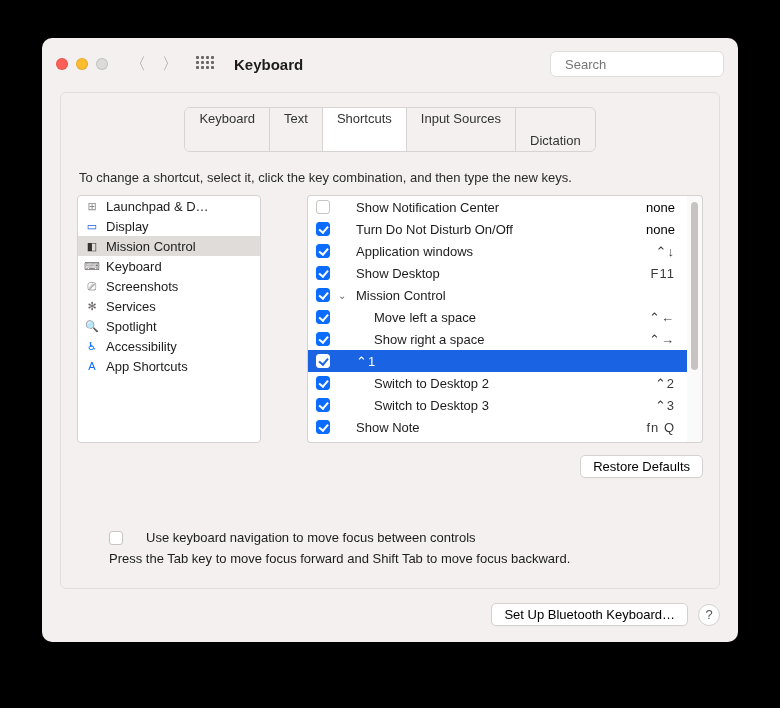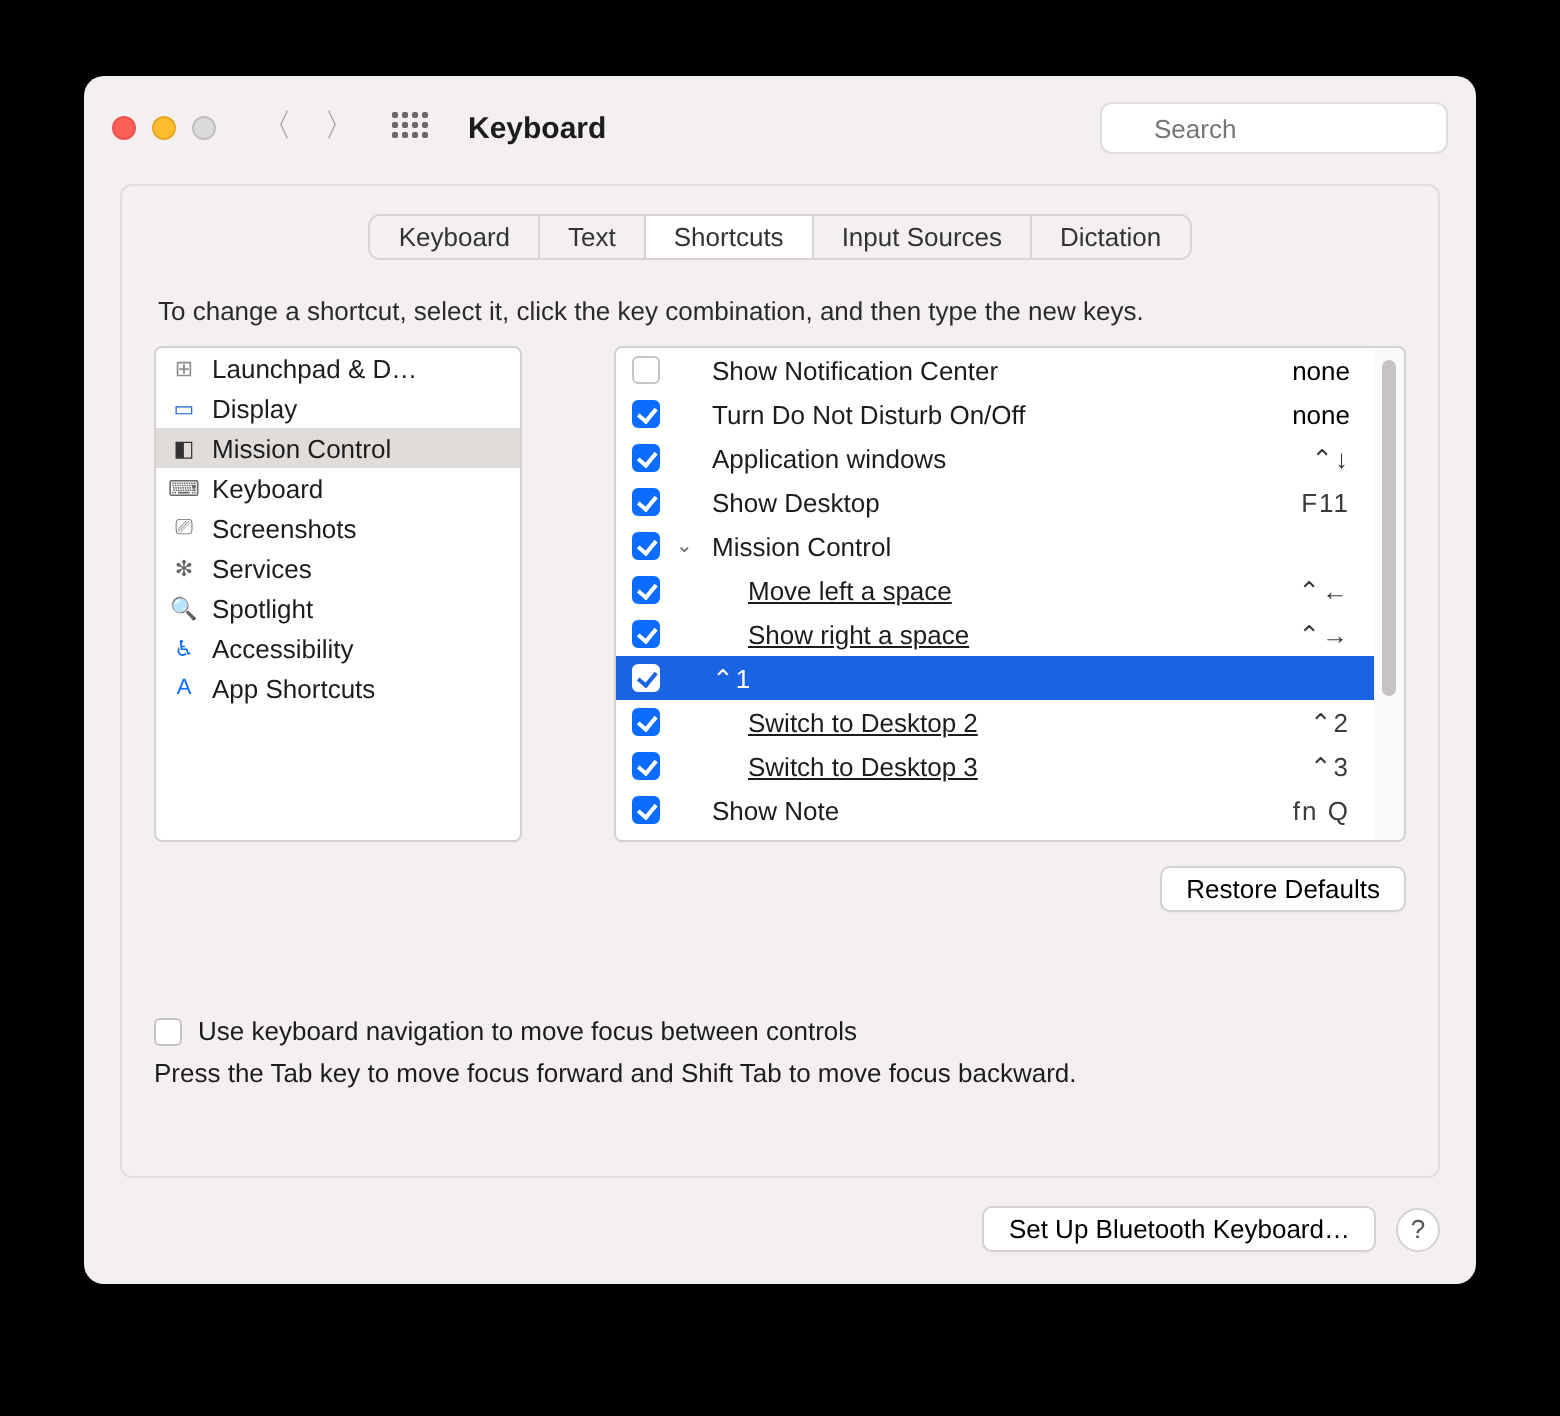--- a/index.html
+++ b/index.html
@@ -47,21 +47,21 @@
       width:16px; height:16px;
       display:grid; grid-template-columns:repeat(4,3px); grid-template-rows:repeat(3,3px); gap:2px;
       margin: 0 6px;
     }
     .grid-icon span{ background:#686666; border-radius:1px;}
     .title { font-weight:600; font-size:15px; margin-left:4px;}
     .spacer{ flex:1; }
     .search {
       display:flex; align-items:center; gap:6px;
       background:#fff; border:1px solid #ddd; border-radius:6px;
-      height:26px; width:174px; padding:0 20px; color:#9b9797;
+      height:26px; width:174px; padding:0 8px; color:#9b9797;
     }
     .search svg{ width:13px; height:13px; fill:#9b9797;}
     .search input{
       border:0; outline:0; background:transparent; flex:1; font-size:13px; color:#333;
     }
 
     .panel {
       margin: 2px 18px 14px;
       background:#f4f0f0;
       border:1px solid #e3dede;
@@ -78,21 +78,21 @@
       overflow:hidden;
       background:#f4f0f0;
     }
     .tab {
       padding: 3px 14px;
       font-size:13px;
       color:#333;
       border-right:1px solid #d7d3d3;
       background:#f4f0f0;
     }
-    .tab:last-child{ border-right:0; }
+    .tab:last-child{ border-right:0;margin-top:22px; }
     .tab.active{ background:#fff; }
     .instr { margin: 18px 2px 10px; font-size:13px; color:#2a2a2a;}
 
     .lists { display:flex; gap:10px; }
     .listbox {
       background:#fff;
       border:1px solid #d5d1d1;
       border-radius:4px;
       height: 248px;
       overflow:hidden;
@@ -132,31 +132,31 @@
       display:flex; align-items:center; justify-content:center;
     }
     .cb.on{ background:#0b6cff; border-color:#0b6cff;}
     .cb.on::after{ content:""; width:4px; height:7px; border:solid #fff; border-width:0 2px 2px 0; transform:rotate(40deg) translateY(-1px);}
     .row.sel .cb.on{ background:#fff; border-color:#fff;}
     .row.sel .cb.on::after{ border-color:#1a63e2;}
     .disclosure{ width:10px; color:#6b6767; font-size:10px; flex:none;}
     .lbl{ flex:1; white-space:nowrap; overflow:hidden; text-overflow:ellipsis;}
     .sc{ color:#3b3b3b; font-family: -apple-system, "Helvetica Neue", Arial, sans-serif; letter-spacing:1px;}
     .sc.none{ color:#000000; letter-spacing:0;}
-    .indent1{ padding-left:24px;text-decoration:underline;}
+    .indent1{ padding-left:24px;}
 
     .restore{
       align-self:flex-end;
       margin-top:12px;
     }
     .btn{
       background:#fff; border:1px solid #d5d1d1; border-radius:5px;
       padding:3px 12px; font-size:13px; box-shadow:0 1px 0 rgba(0,0,0,.02);
     }
-    .kbnav{ margin-top:52px; display:flex; align-items:center; gap:8px;}
+    .kbnav{ margin-top:52px; display:flex; align-items:center; gap:23px;margin-left:32px;}
     .footer{
       display:flex; justify-content:flex-end; align-items:center; gap:10px;
       padding: 0 18px 16px;
     }
     .help{
       width:22px; height:22px; border-radius:50%;
       border:1px solid #d5d1d1; background:#fff;
       display:flex; align-items:center; justify-content:center;
       font-size:13px; color:#555;
     }

